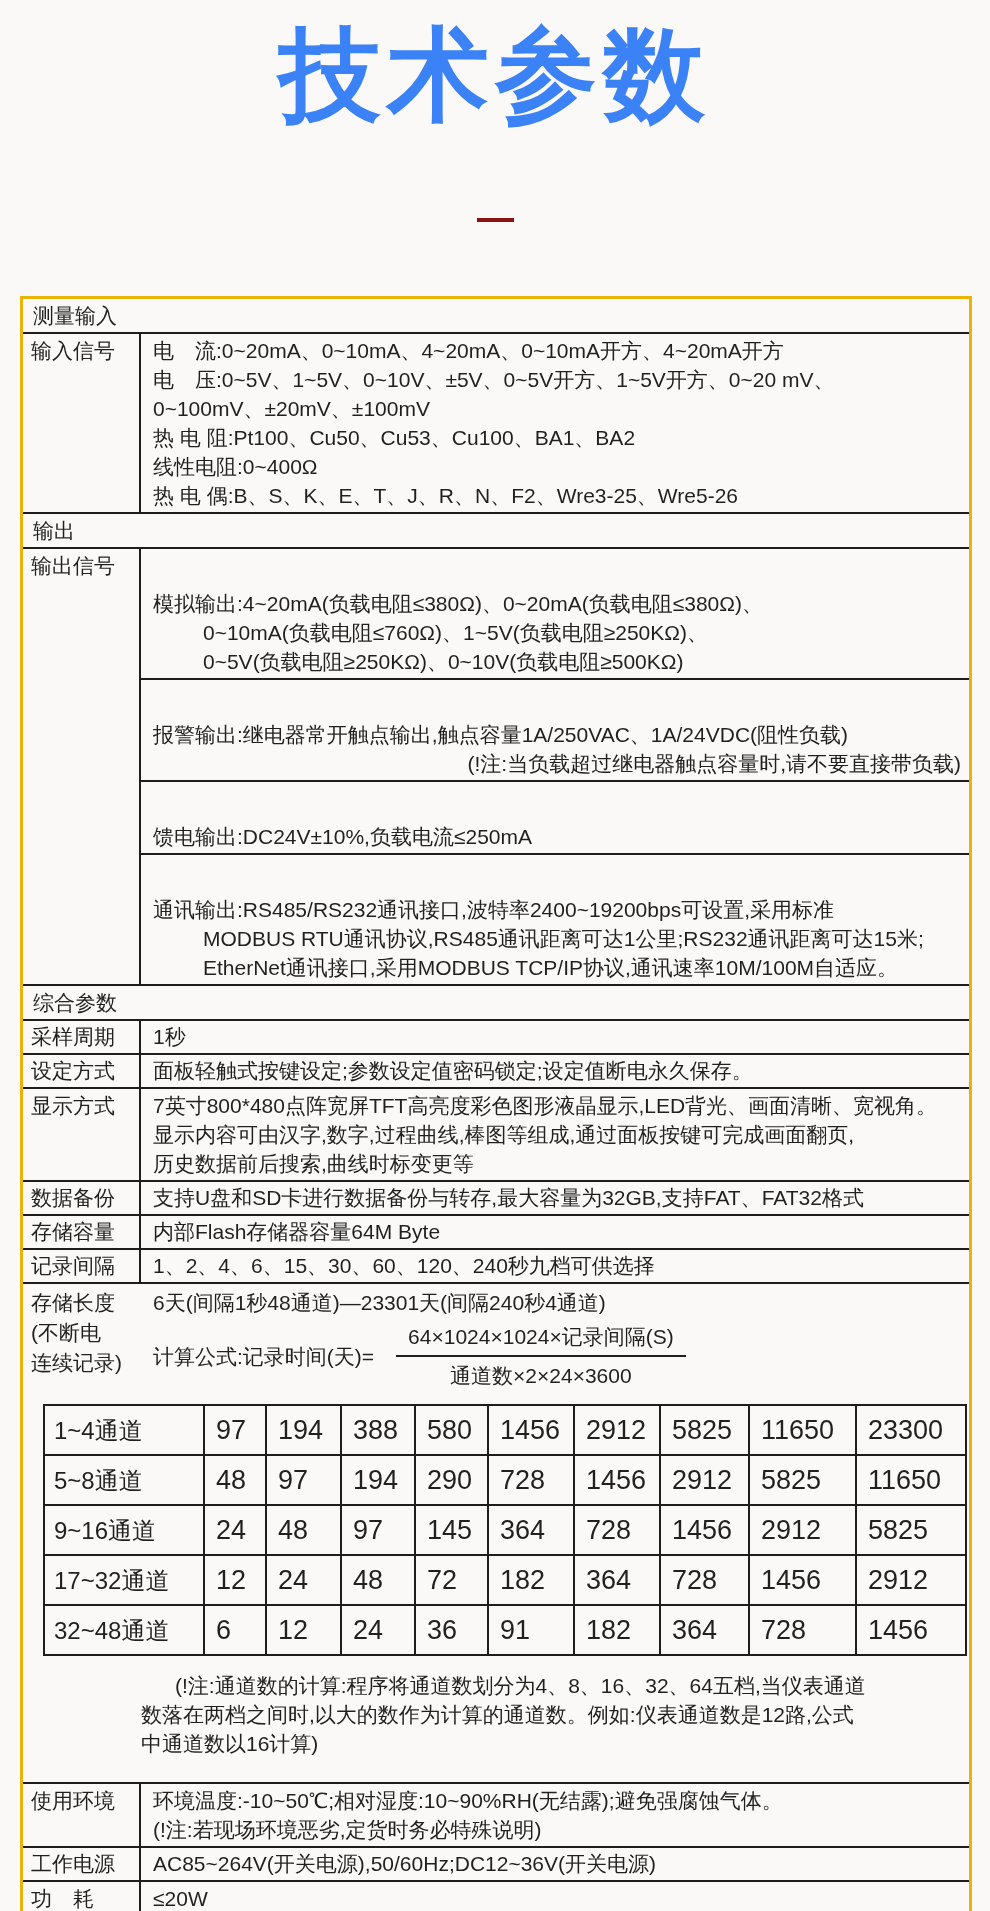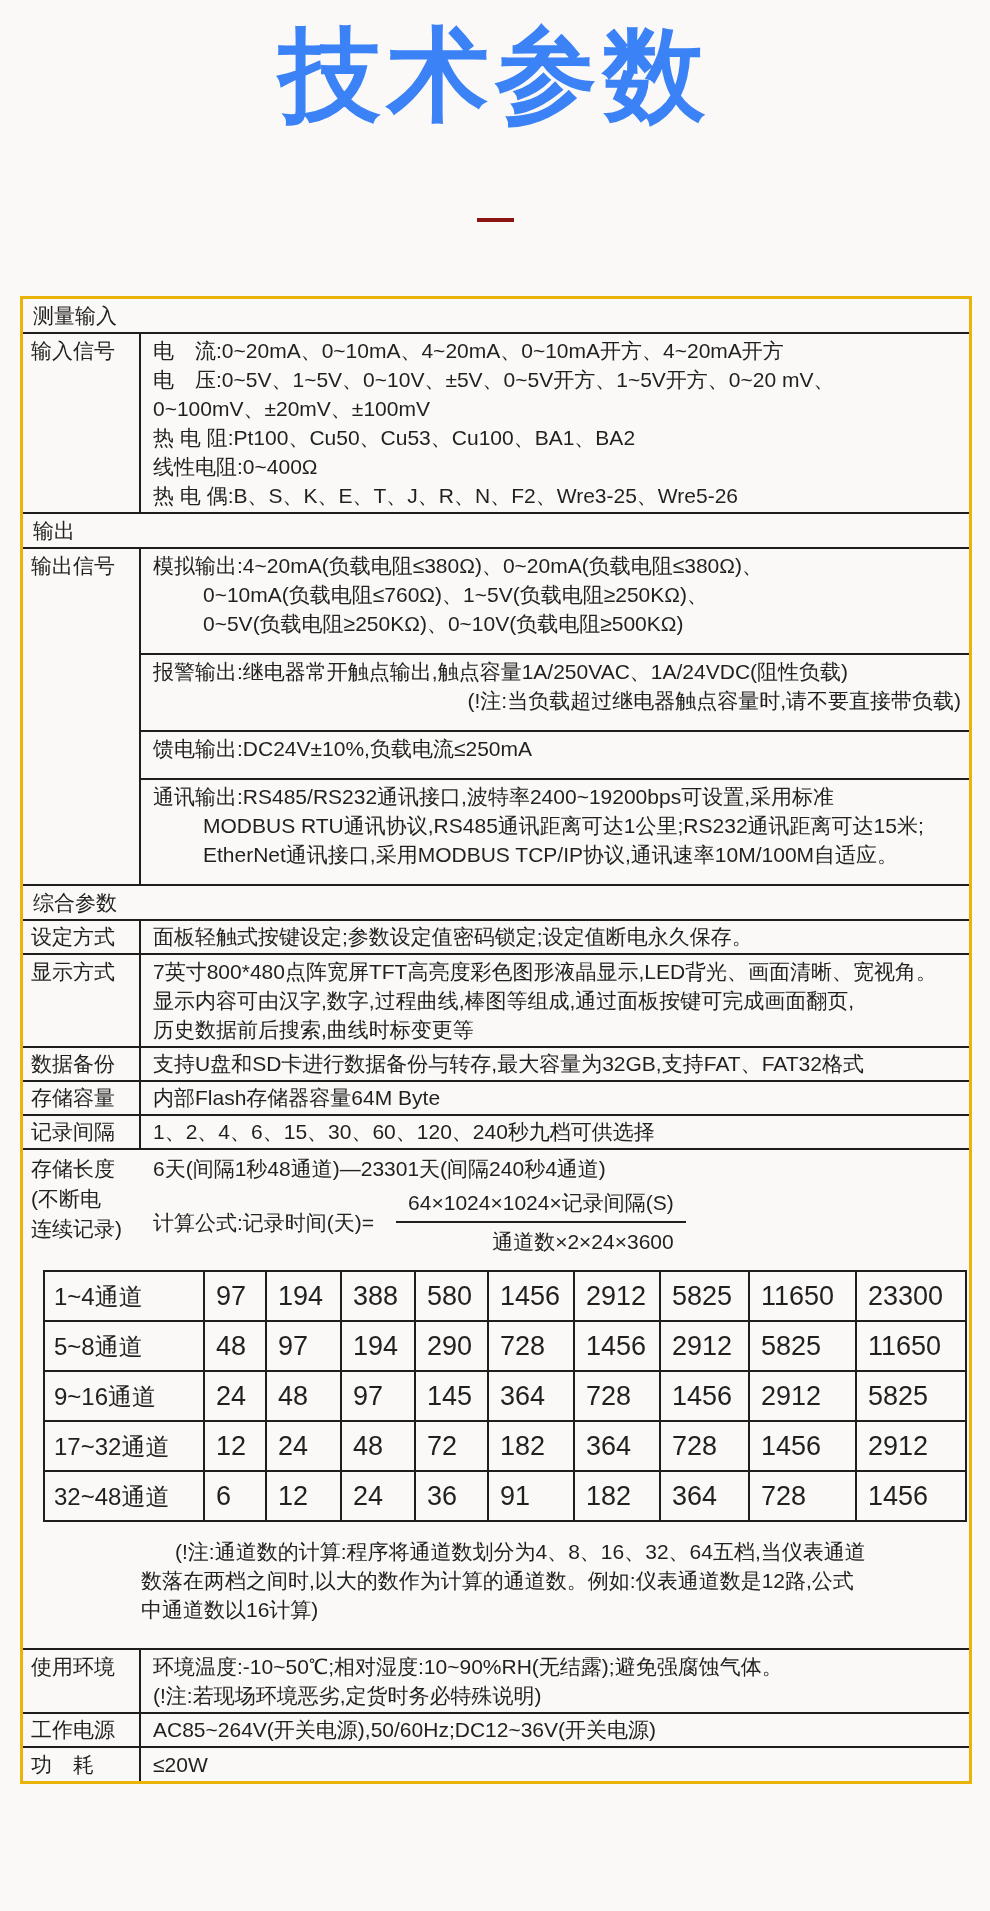--- a/index.html
+++ b/index.html
@@ -25,33 +25,33 @@
     position: absolute; top: 296px; left: 20px; width: 952px;
     border: 3px solid #eab308;
     font-size: 21px; line-height: 29px;
   }
   .sec-row { border-top: 2px solid #1f1d1d; padding: 2px 10px; line-height: 29px; }
   .row { display: flex; border-top: 2px solid #1f1d1d; }
   .spec-table > :first-child { border-top: 0; }
   .label-cell { flex: 0 0 118px; border-right: 2px solid #1f1d1d; padding: 2px 6px 2px 8px; }
   .content-cell { flex: 1 1 auto; padding: 2px 8px 2px 12px; }
   .content-cell.nopad { padding: 0; }
-  .sub-block { padding: 2px 8px 15px 12px; border-bottom: 2px solid #1f1d1d; }
+  .sub-block { padding: 2px 8px 2px 12px; border-bottom: 2px solid #1f1d1d; margin-top: 38px; }
   .sub-block:last-child { border-bottom: 0; }
   .line { min-height: 29px; }
   .slim .line, .slim { line-height: 28px; }
   .ind { padding-left: 50px; }
   .ind-sm { padding-left: 21px; text-align: right; }
 
   
   .mega { display: block; position: relative; padding: 4px 0 24px 0; border-top: 2px solid #1f1d1d; }
   .mega-label { position: absolute; left: 8px; top: 4px; width: 114px; line-height: 30px; }
   .mega-headline { margin-left: 130px; line-height: 30px; }
   .formula-line { margin-left: 130px; margin-top: 4px; display: flex; align-items: center; }
-  .frac { margin-left: 22px; text-align: right; line-height: 27px; }
+  .frac { margin-left: 22px; text-align: center; line-height: 27px; }
   .frac-num { padding: 1px 12px 5px; border-bottom: 2px solid #221f1f; }
   .frac-den { padding: 5px 12px 1px; }
 
   .days-table { border-collapse: collapse; table-layout: fixed; margin: 14px 0 0 20px; width: 922px; background: transparent; }
   .days-table th, .days-table td { border: 2px solid #1f1d1d; font-weight: normal; }
   .corner-cell { position: relative; height: 103px; padding: 0; }
   .corner-svg { position: absolute; left: 0; top: 0; width: 100%; height: 100%; display: block; }
   .corner-interval { position: absolute; top: 3px; right: 10px; font-size: 23px; line-height: 26px; }
   .corner-days { position: absolute; top: 60px; left: 54px; font-size: 23px; line-height: 26px; }
   .corner-channel { position: absolute; top: 68px; left: 6px; font-size: 23px; line-height: 26px; }
@@ -105,20 +105,24 @@
         <div class="line">通讯输出:RS485/RS232通讯接口,波特率2400~19200bps可设置,采用标准</div>
         <div class="line ind">MODBUS RTU通讯协议,RS485通讯距离可达1公里;RS232通讯距离可达15米;</div>
         <div class="line ind">EtherNet通讯接口,采用MODBUS TCP/IP协议,通讯速率10M/100M自适应。</div>
       </div>
     </div>
   </div>
 
   <div class="sec-row">综合参数</div>
 
 
+  <div class="row slim">
+    <div class="label-cell">采样周期</div>
+    <div class="content-cell">1秒</div>
+  </div>
 
   <div class="row slim">
     <div class="label-cell">设定方式</div>
     <div class="content-cell">面板轻触式按键设定;参数设定值密码锁定;设定值断电永久保存。</div>
   </div>
 
   <div class="row">
     <div class="label-cell">显示方式</div>
     <div class="content-cell">
       <div class="line">7英寸800*480点阵宽屏TFT高亮度彩色图形液晶显示,LED背光、画面清晰、宽视角。</div>

